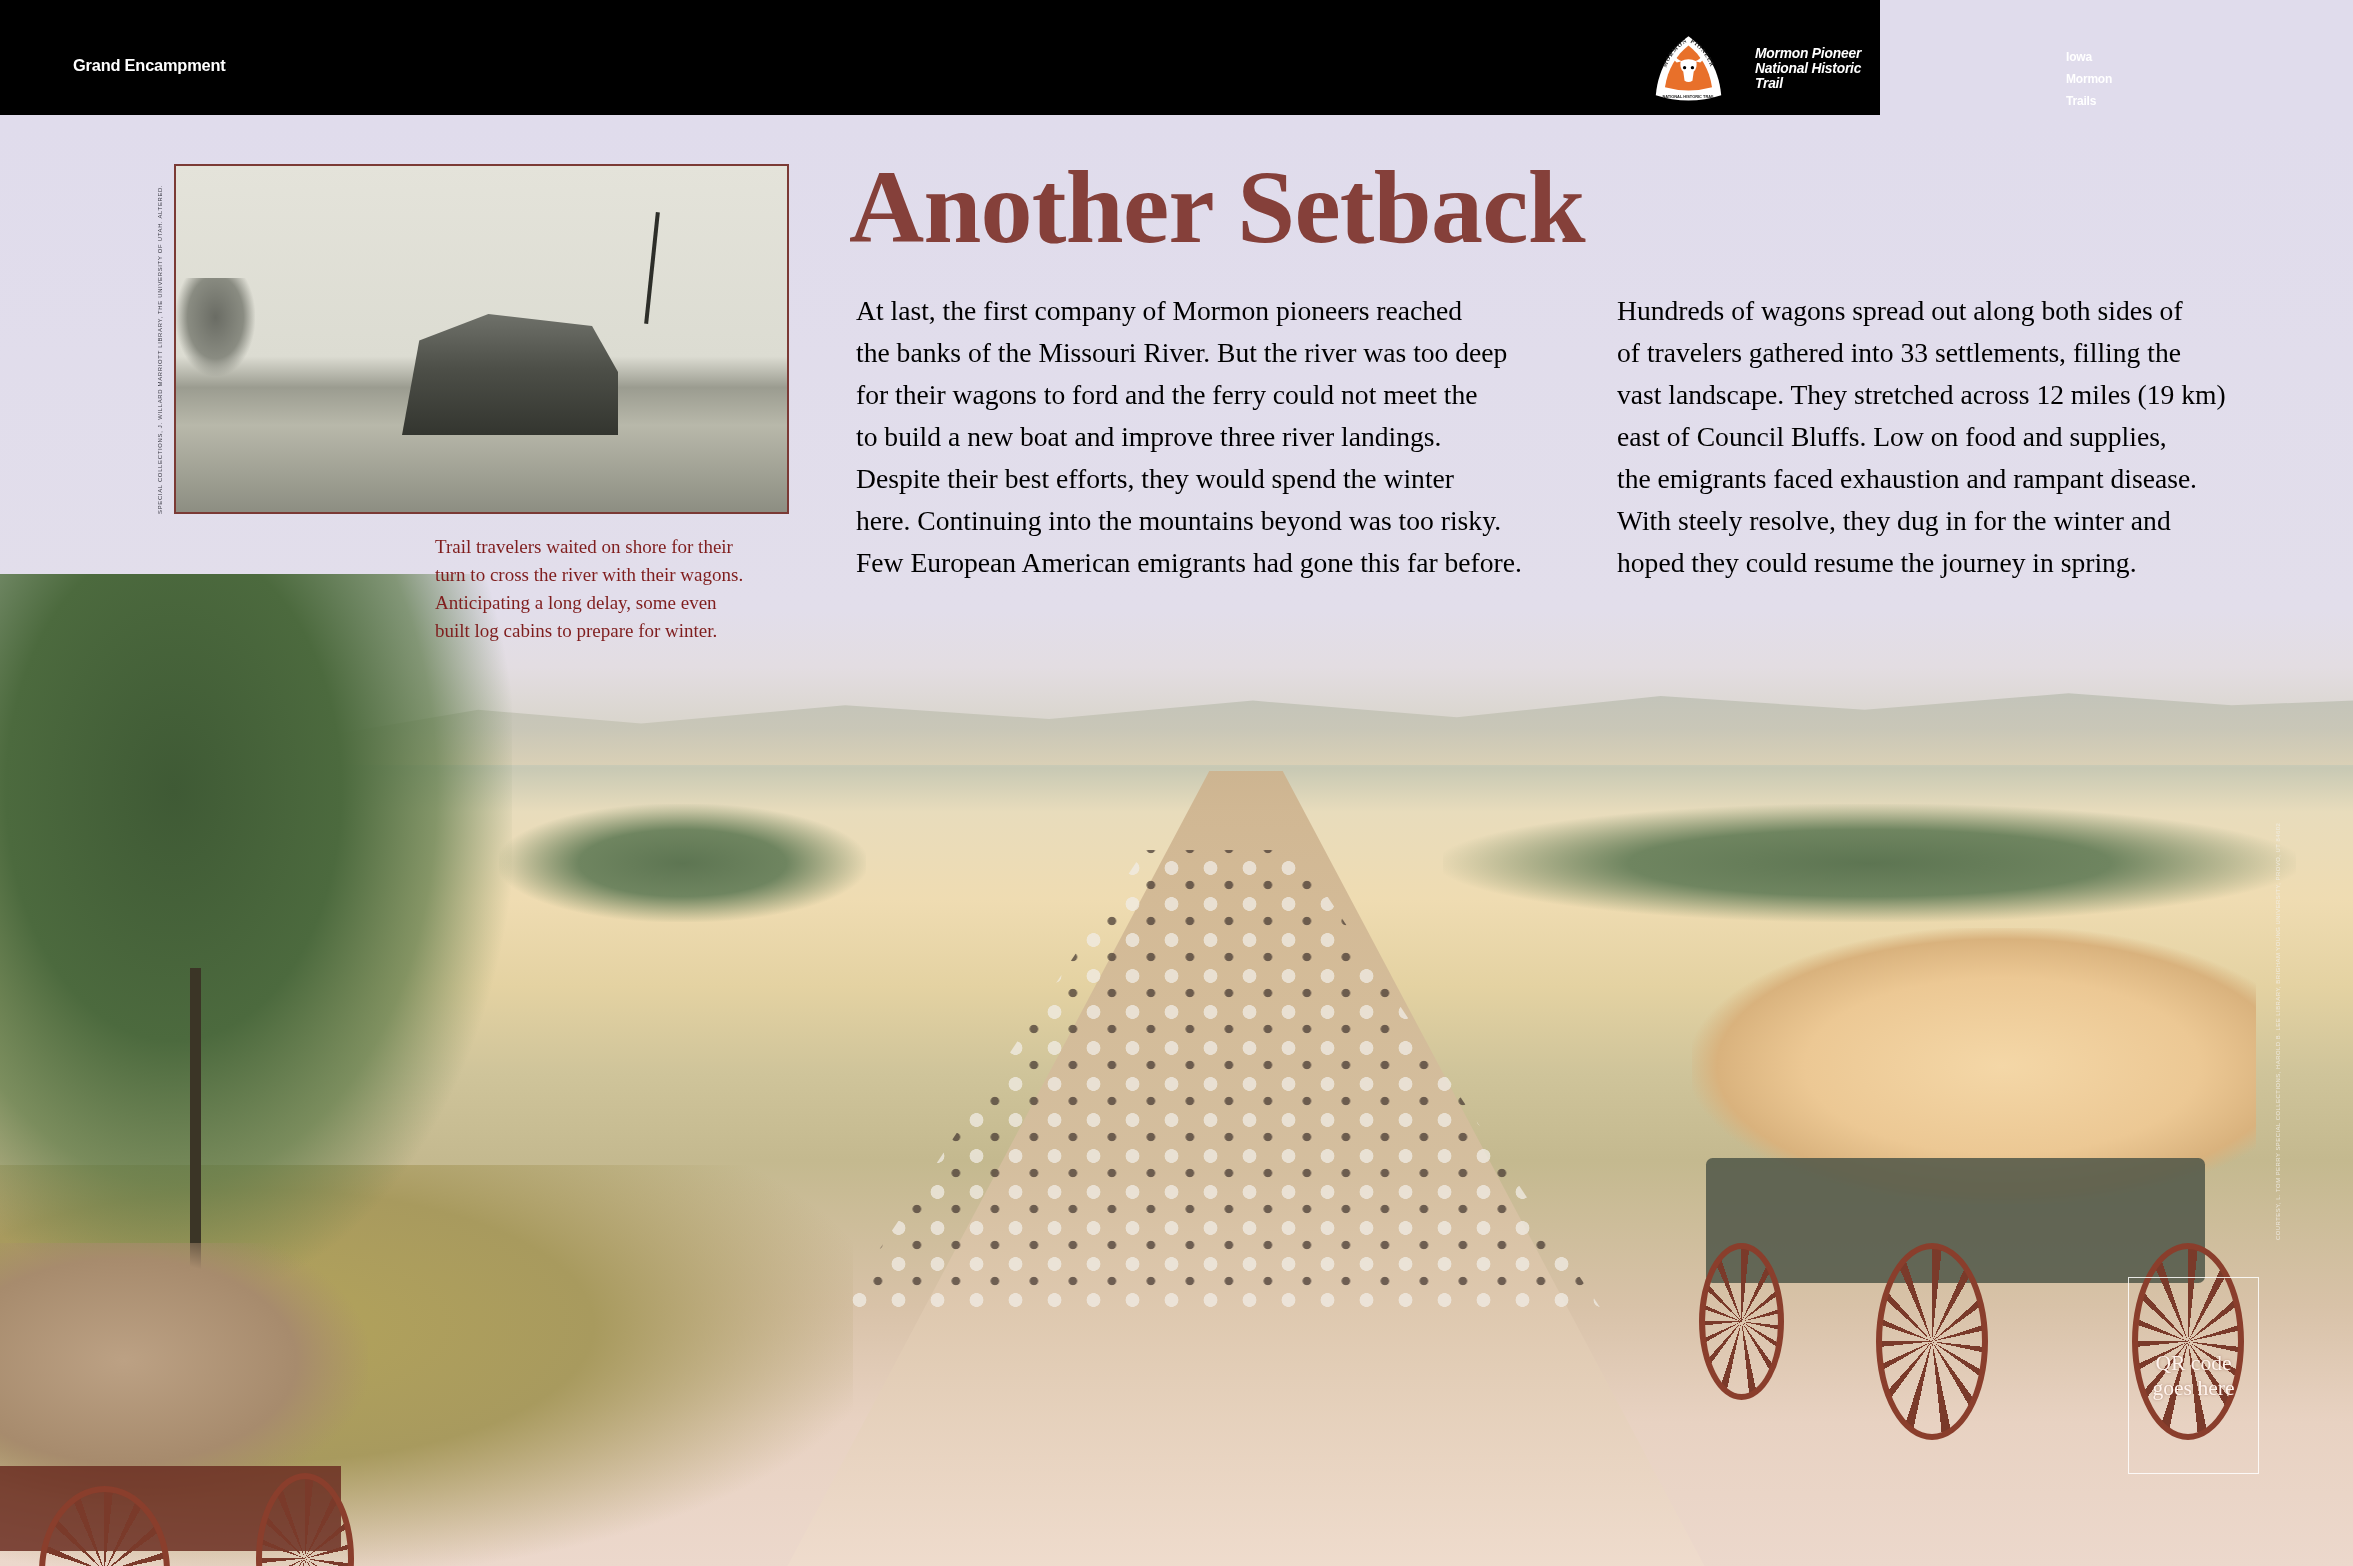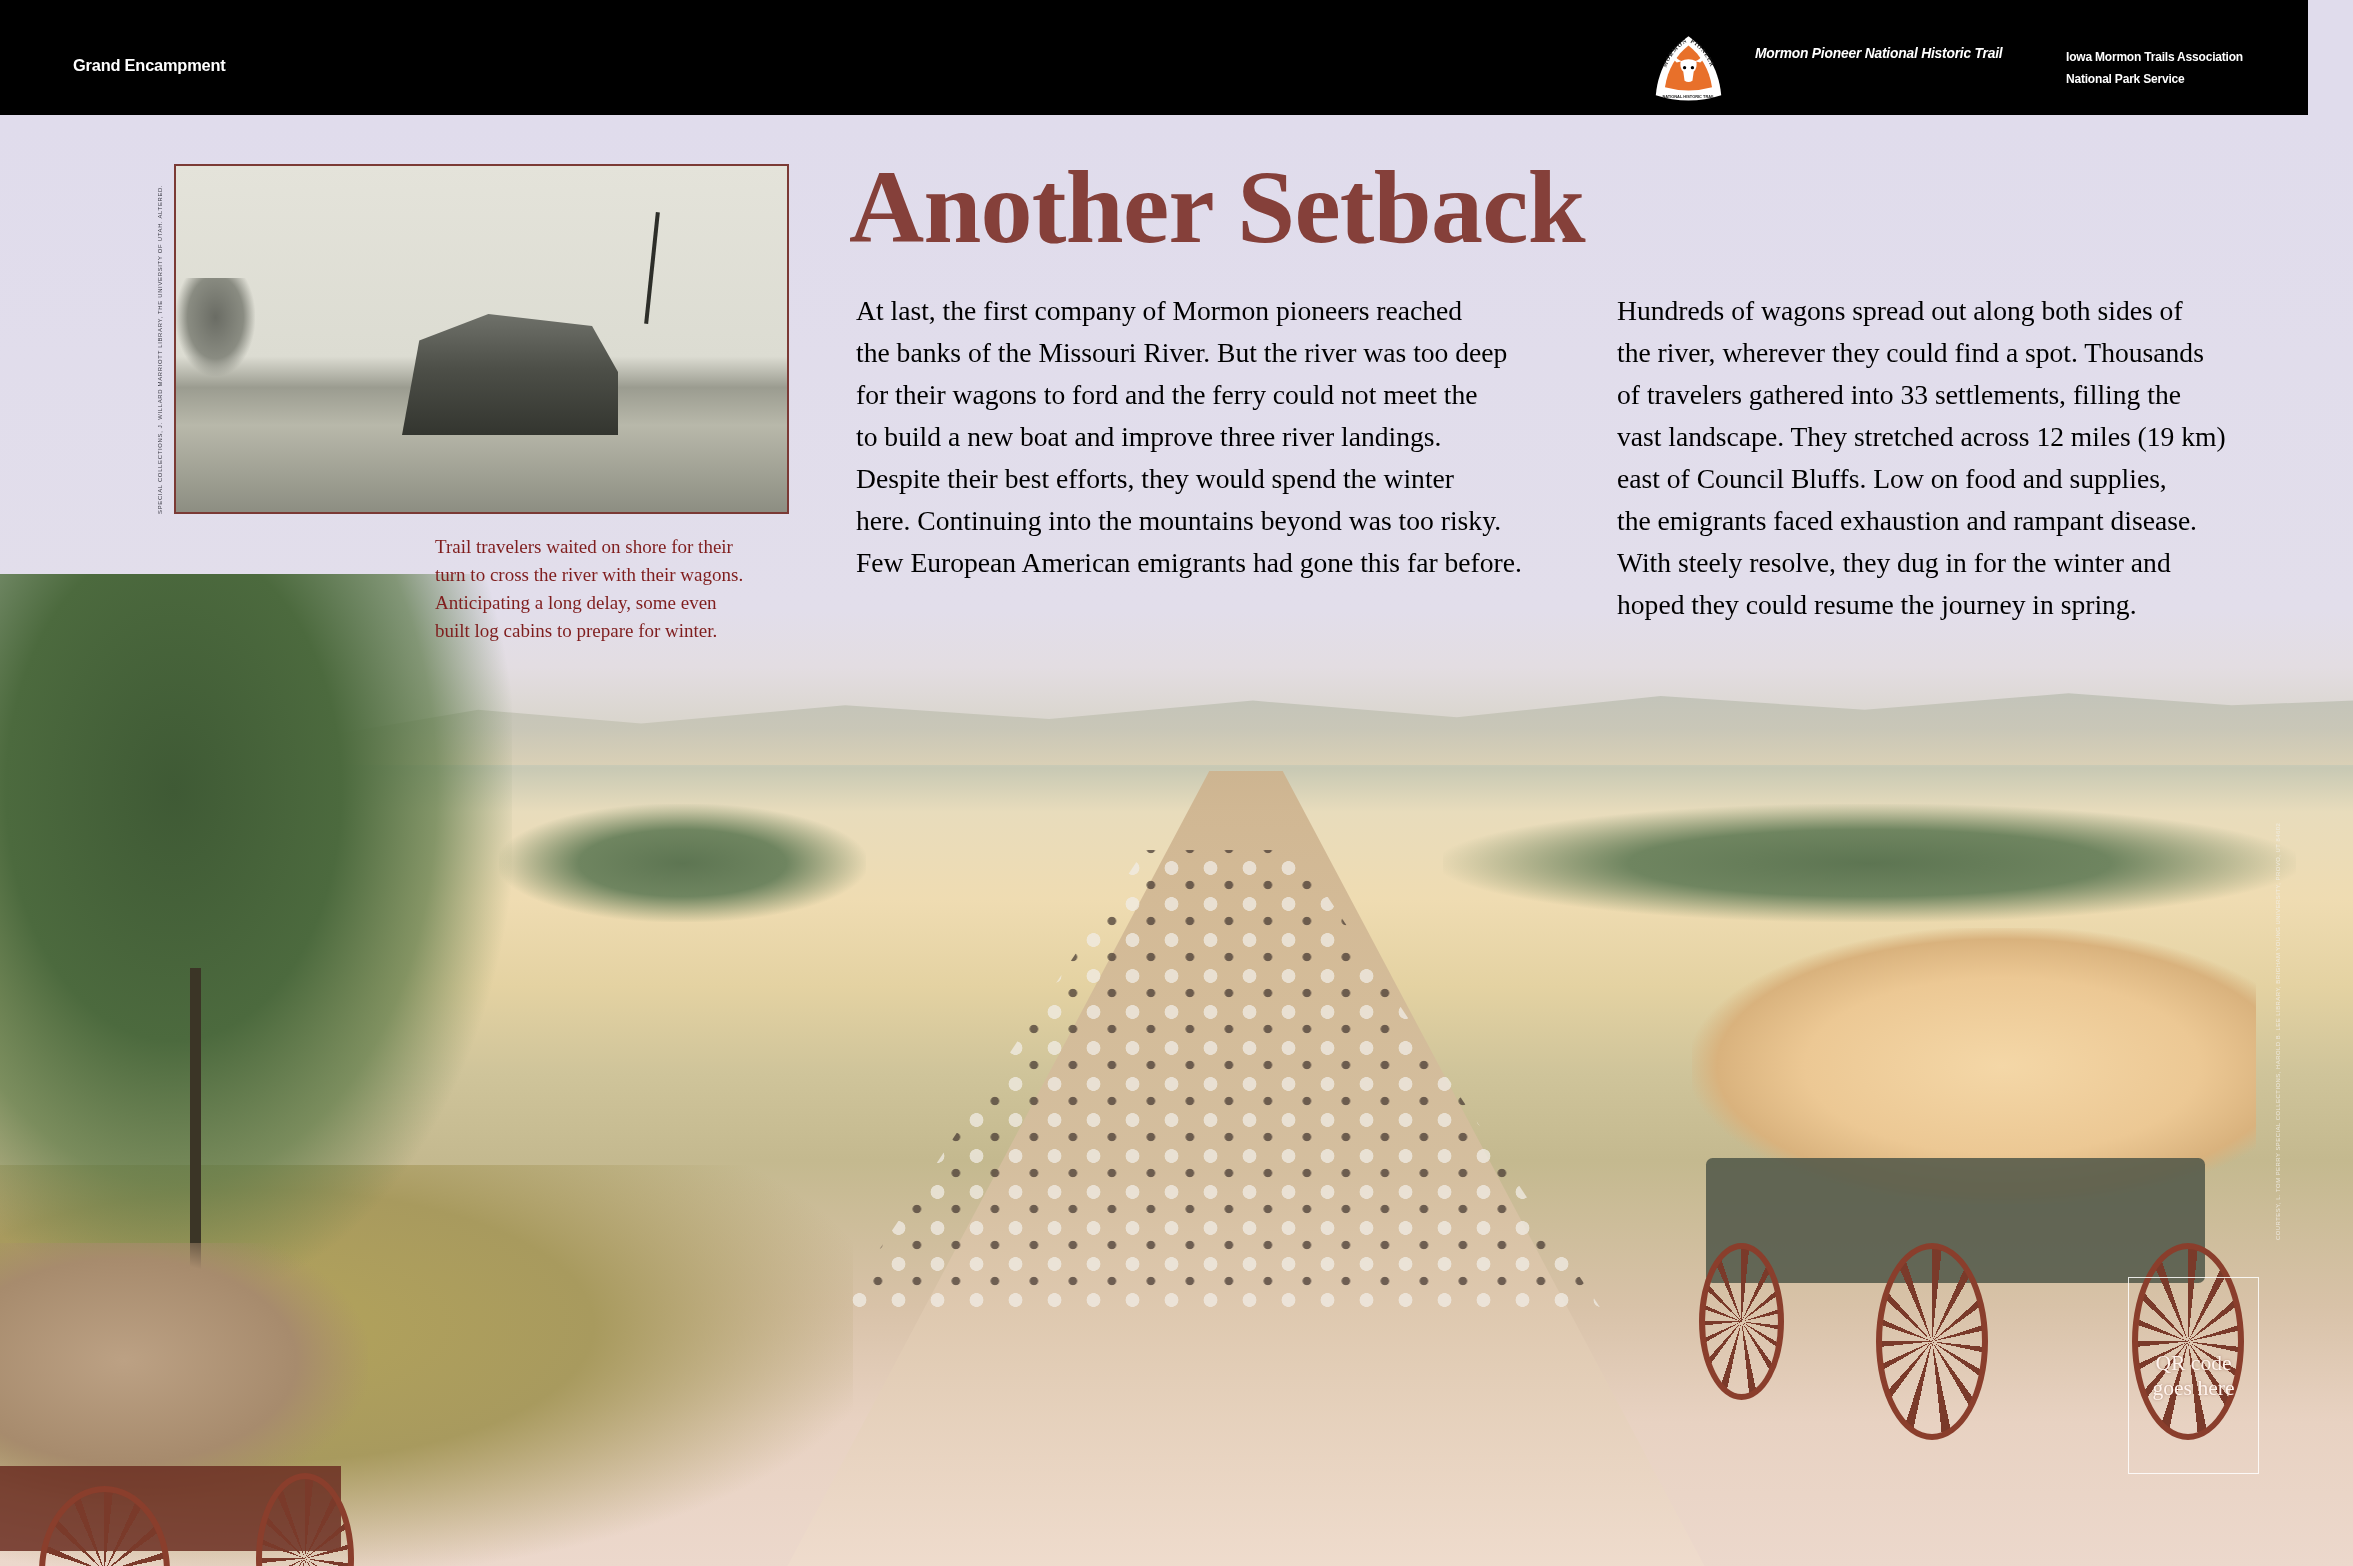--- a/index.html
+++ b/index.html
@@ -5,21 +5,21 @@
   * { box-sizing: border-box; margin: 0; padding: 0; }
   html, body { width: 2354px; height: 1567px; overflow: hidden; }
   body {
     position: relative;
     font-family: "Liberation Serif", serif;
     background: #e0dcec;
   }
 
   
   .header {
-    position: absolute; left: 0; top: 0; width: 2308px; height: 115px;
+    position: absolute; left: 0; top: 0; width: 1880px; height: 115px;
     background: #000;
     color: #fff;
     font-family: "Liberation Sans", sans-serif;
     font-weight: bold;
   }
   .header .site-name {
     position: absolute; left: 73px; top: 56px;
     font-size: 16.4px; letter-spacing: -0.2px;
   }
   .header .logo {
@@ -255,21 +255,20 @@
   <span class="line">the banks of the Missouri River. But the river was too deep</span>
   <span class="line">for their wagons to ford and the ferry could not meet the</span>
   <span class="line">to build a new boat and improve three river landings.</span>
   <span class="line">Despite their best efforts, they would spend the winter</span>
   <span class="line">here. Continuing into the mountains beyond was too risky.</span>
   <span class="line">Few European American emigrants had gone this far before.</span>
 </div>
 
 <div class="body-col col-2">
   <span class="line">Hundreds of wagons spread out along both sides of</span>
-  <span class="line">the river, wherever they could find a spot. Thousands</span>
   <span class="line">of travelers gathered into 33 settlements, filling the</span>
   <span class="line">vast landscape. They stretched across 12 miles (19 km)</span>
   <span class="line">east of Council Bluffs. Low on food and supplies,</span>
   <span class="line">the emigrants faced exhaustion and rampant disease.</span>
   <span class="line">With steely resolve, they dug in for the winter and</span>
   <span class="line">hoped they could resume the journey in spring.</span>
 </div>
 
 <div class="painting-credit">COURTESY, L. TOM PERRY SPECIAL COLLECTIONS, HAROLD B. LEE LIBRARY, BRIGHAM YOUNG UNIVERSITY, PROVO, UT 84602</div>
 

